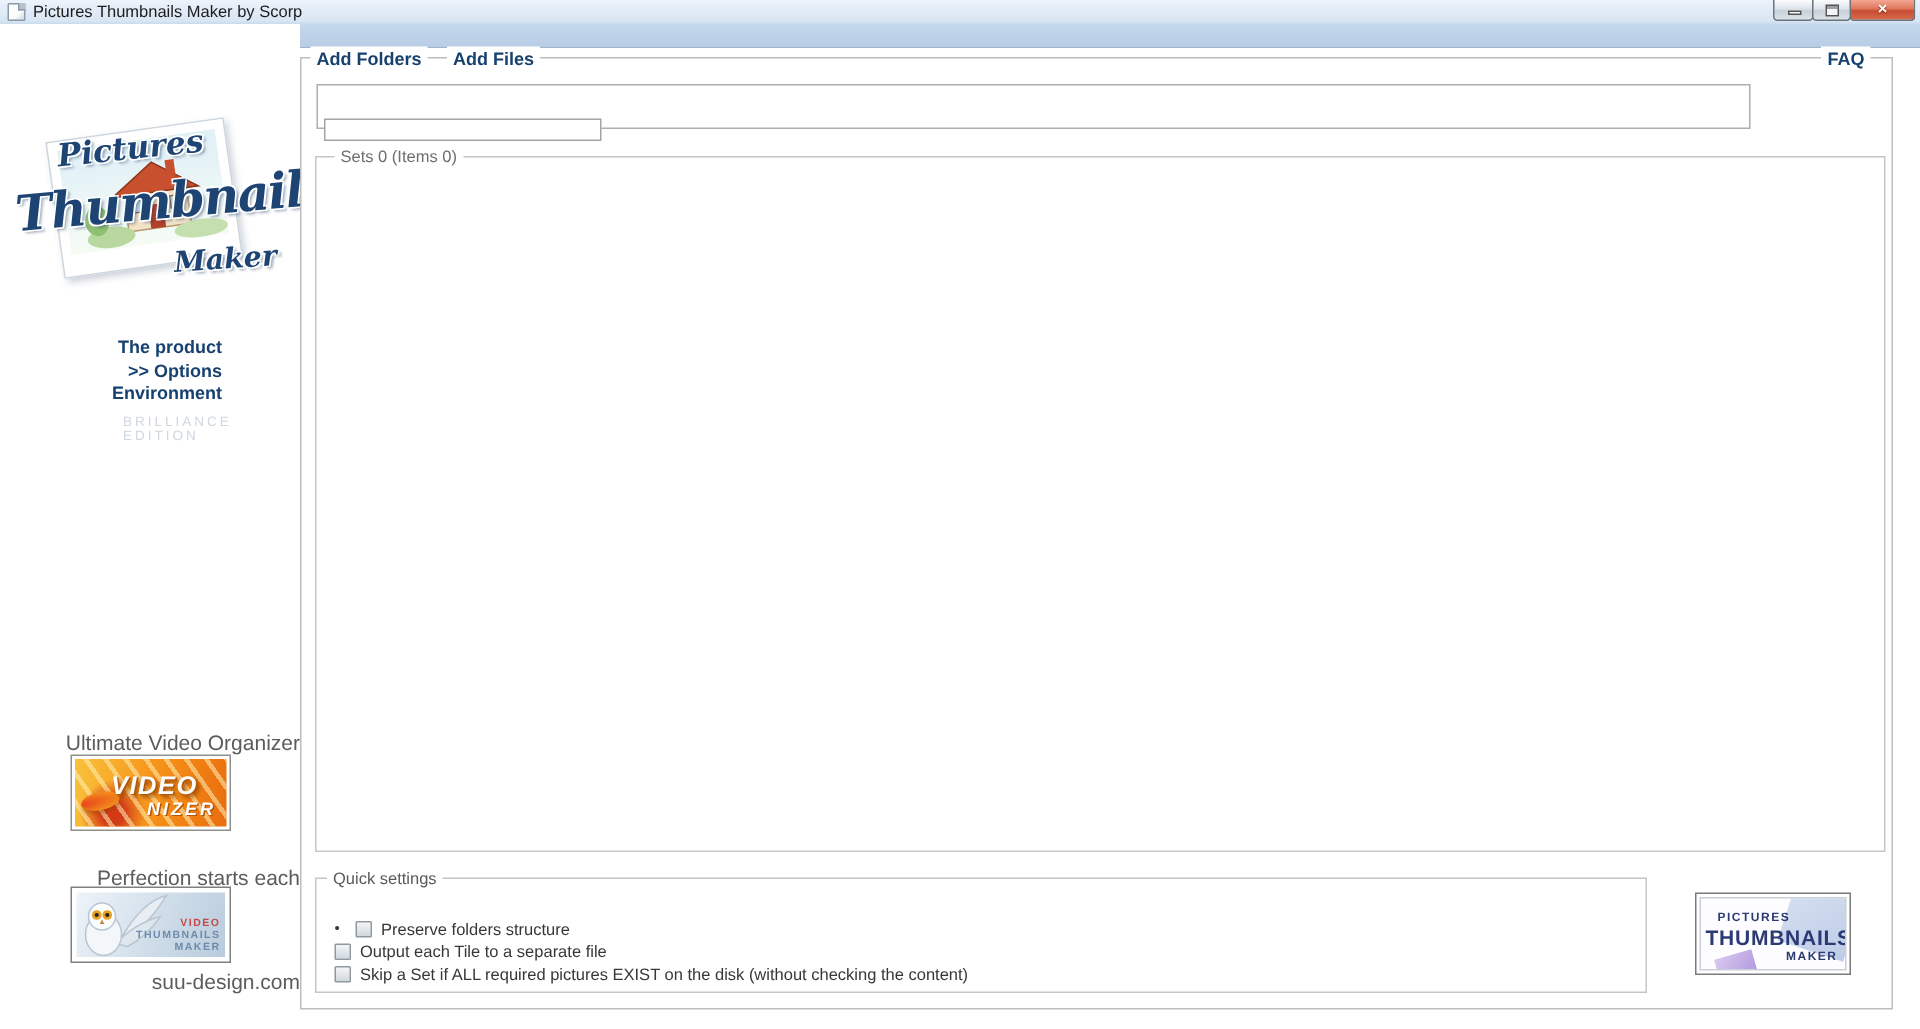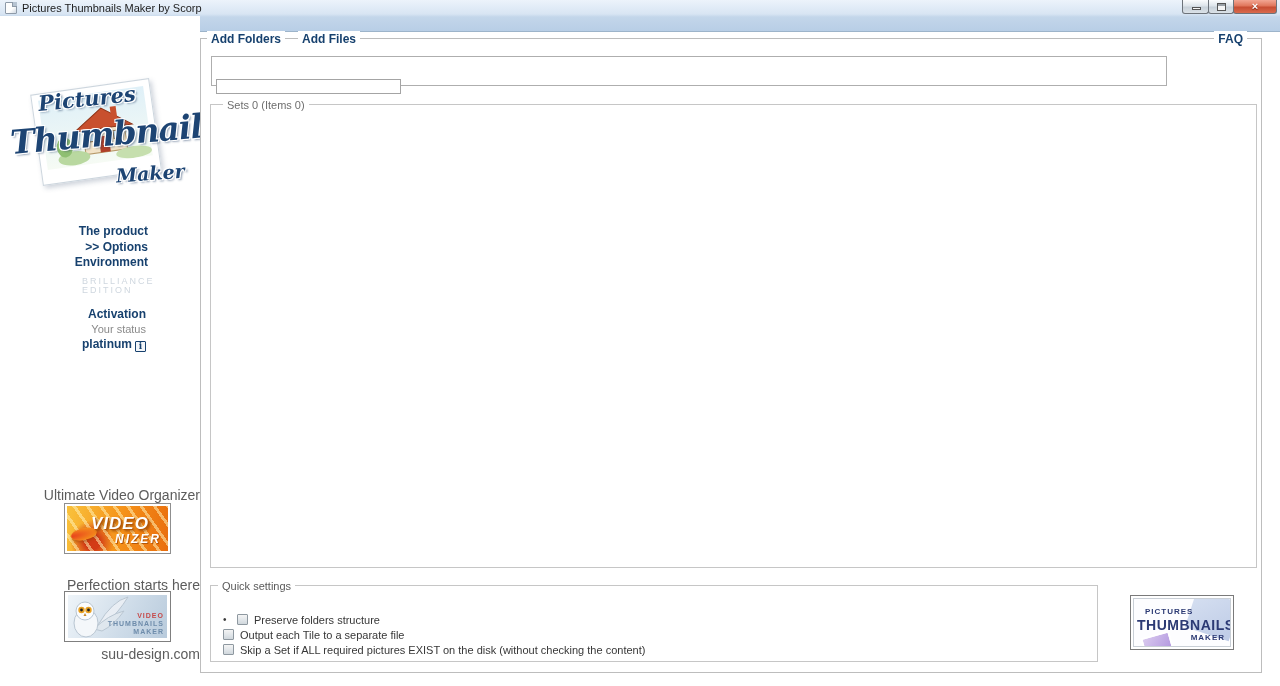--- a/index.html
+++ b/index.html
@@ -60,21 +60,21 @@
   .status-line{ font-size:12px; font-weight:bold; color:#17416e; line-height:15px; }
   .info-icon{ display:inline-block; width:11px; height:11px; border:1px solid #17416e;
     border-radius:1px; font-family:"DejaVu Serif", serif; font-size:9px; font-weight:bold;
     line-height:9px; text-align:center; color:#17416e; vertical-align:-1px; margin-left:3px;
     background:#f3f6fa; cursor:pointer; }
 
   .ad-caption{ position:absolute; width:200px; text-align:right; font-size:14px; color:#5c5c5c; }
   .cap1{ top:471px; } .cap2{ top:561px; } .cap3{ top:630px; }
 
   .banner{ position:absolute; left:47px; width:107px; height:51px; border:1px solid #8f8f8f;
-    background:#fff; cursor:pointer;margin-left:17px; }
+    background:#fff; cursor:pointer; }
   .banner1{ top:487px; padding:2px; }
   .vn-inner{ width:100%; height:100%; position:relative; overflow:hidden;
     background:
       repeating-linear-gradient(55deg, rgba(255,235,160,0) 0 8px, rgba(255,240,180,.55) 8px 11px),
       radial-gradient(circle at 25% 80%, #d33b16 0 9%, rgba(211,59,22,0) 26%),
       linear-gradient(100deg, #f9c23c, #f59018 55%, #e96d0e); }
   .vn-video{ position:absolute; left:24px; top:8px; color:#fff; font-size:17px; font-weight:bold;
     font-style:italic; letter-spacing:1px; text-shadow:1px 1px 0 #b35708, 2px 2px 3px #8f4206; }
   .vn-nizer{ position:absolute; left:48px; top:26px; color:#fff; font-size:12px; font-weight:bold;
     font-style:italic; letter-spacing:2px; text-shadow:1px 1px 0 #b35708; }
@@ -183,36 +183,31 @@
     <div class="nav-item">The product</div>
     <div class="nav-item">&gt;&gt; Options</div>
     <div class="nav-item">Environment</div>
   </div>
 
   <div class="edition-mark">
     <div>BRILLIANCE</div>
     <div>EDITION</div>
   </div>
 
-  <div class="activation-block">
-    <div class="activation-title">Activation</div>
-    <div class="status-label">Your status</div>
-    <div class="status-line"><span>platinum</span><span class="info-icon">i</span></div>
-  </div>
 
   <div class="ad-caption cap1">Ultimate Video Organizer</div>
   <div class="banner banner1">
     <div class="vn-inner">
       <div class="vn-flame"></div>
       <div class="vn-video">VIDEO</div>
       <div class="vn-nizer">NIZER</div>
     </div>
   </div>
 
-  <div class="ad-caption cap2">Perfection starts here</div>
+  <div class="ad-caption cap2">Perfection starts each</div>
   <div class="banner banner2">
     <div class="vtm-inner">
       <svg class="owl-svg" width="62" height="45" viewBox="0 0 62 45">
         <path d="M30 30 Q 44 6 60 2 Q 50 18 40 26 Z" fill="#e9eef4" stroke="#b9c6d2"></path>
         <path d="M26 34 Q 40 20 56 16 Q 46 30 34 36 Z" fill="#dfe7ee" stroke="#b9c6d2"></path>
         <ellipse cx="18" cy="28" rx="12" ry="14" fill="#f4f7fa" stroke="#b9c6d2"></ellipse>
         <circle cx="17" cy="16" r="9" fill="#fbfcfd" stroke="#b9c6d2"></circle>
         <circle cx="13.5" cy="15" r="3.2" fill="#e8a020"></circle>
         <circle cx="20.5" cy="15" r="3.2" fill="#e8a020"></circle>
         <circle cx="13.5" cy="15" r="1.4" fill="#222"></circle>

